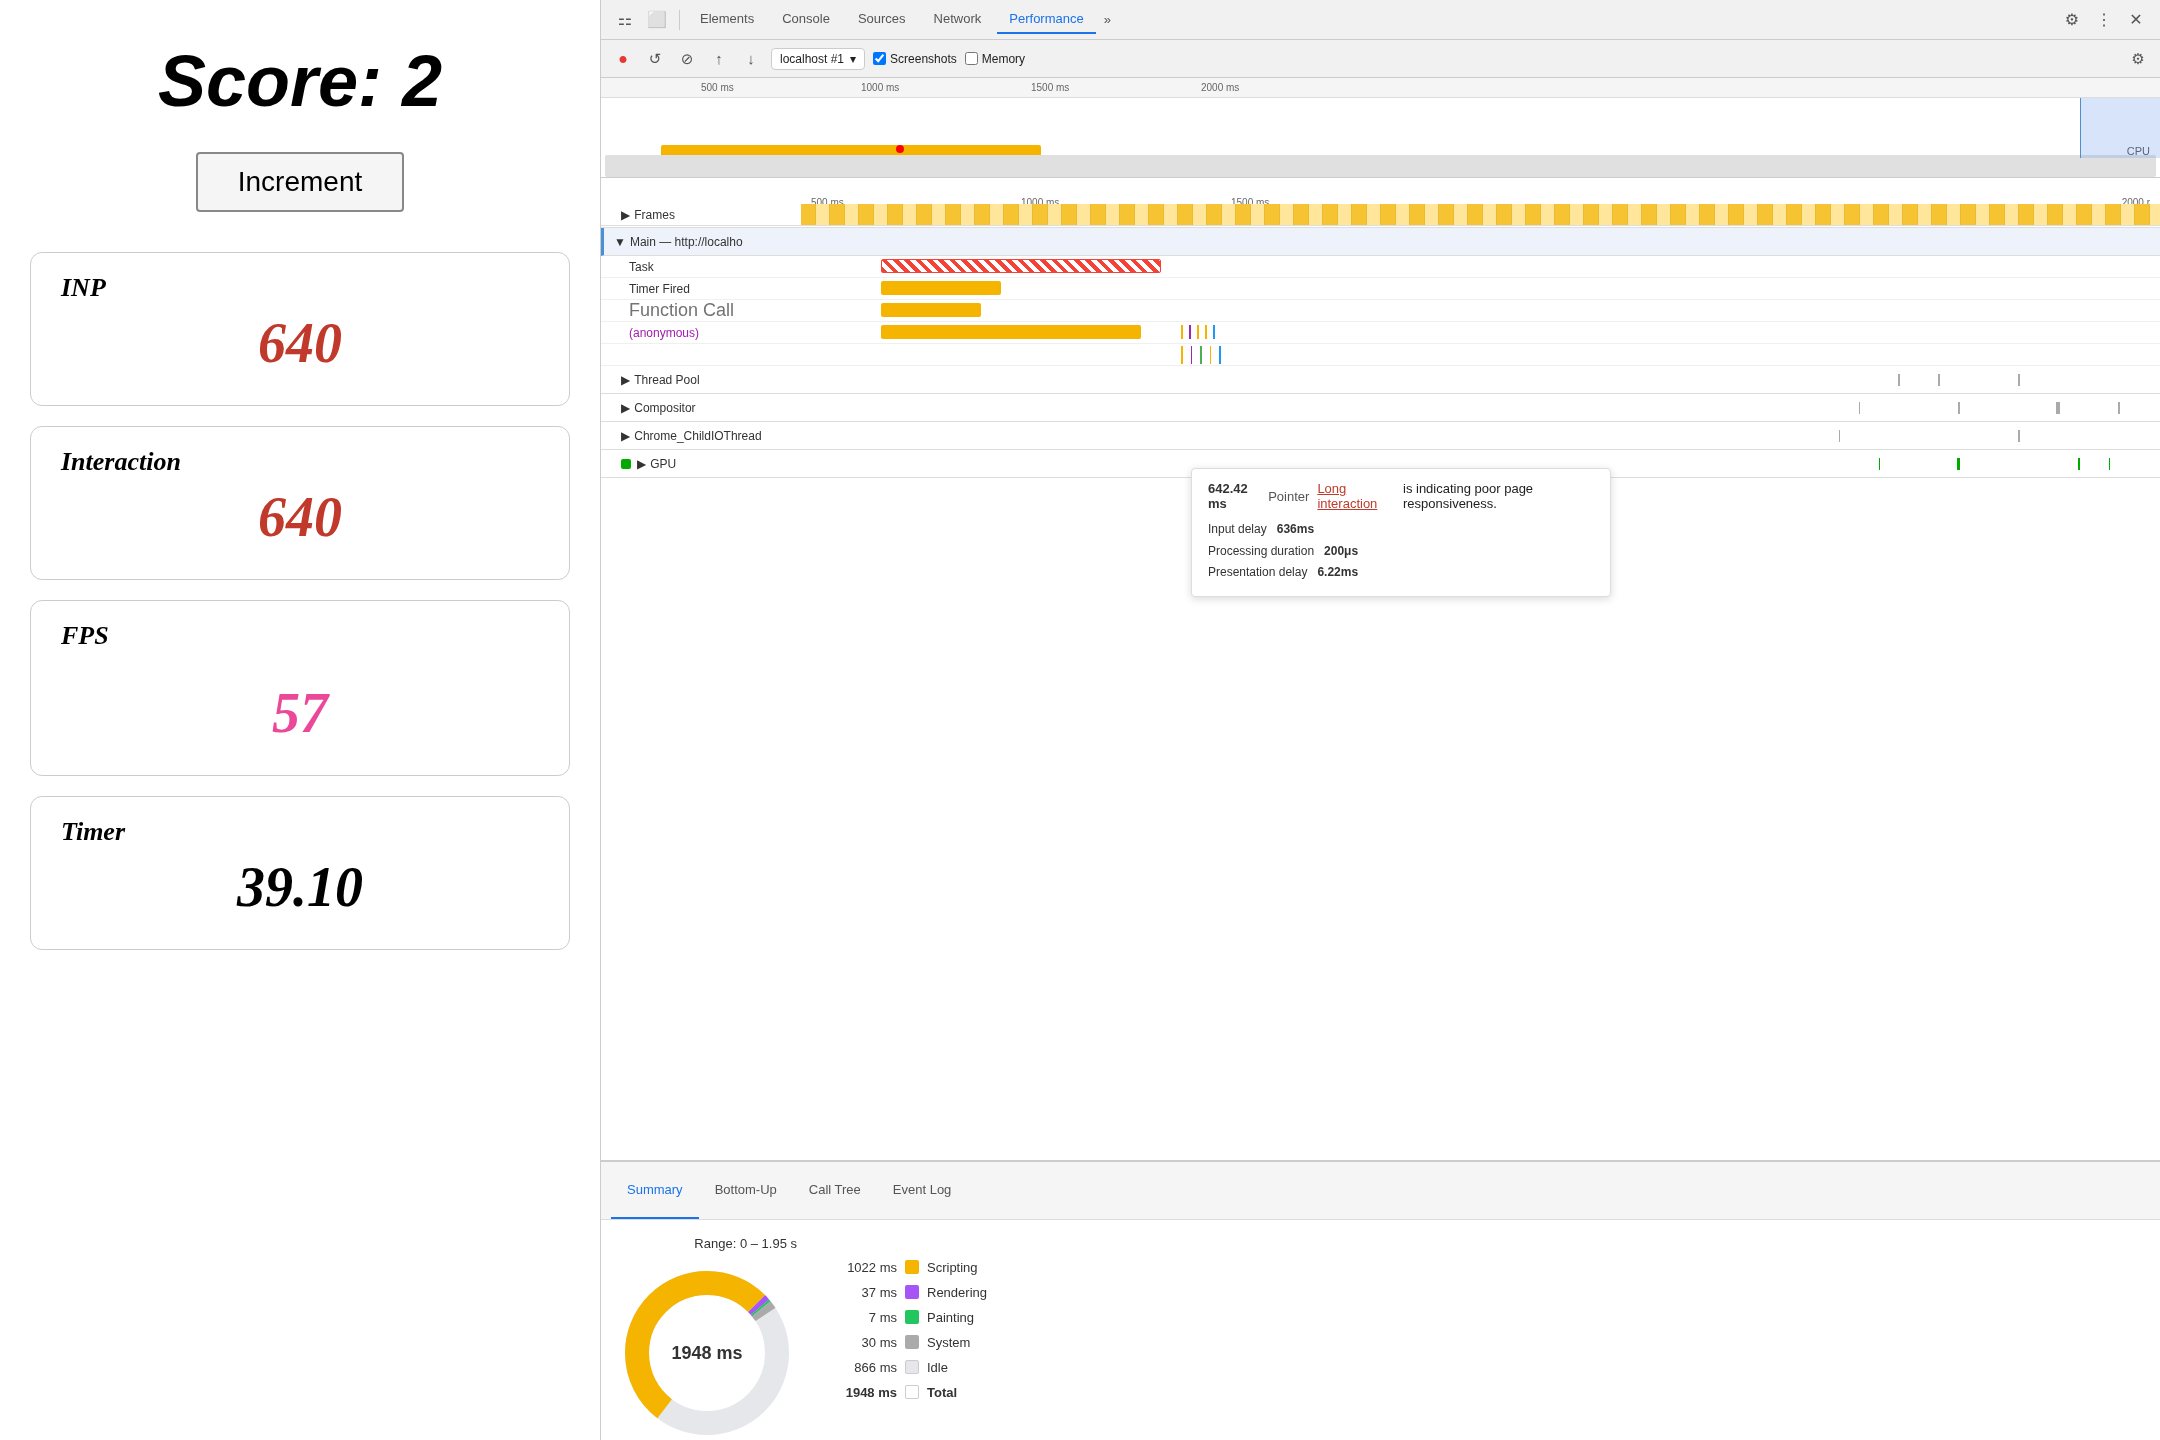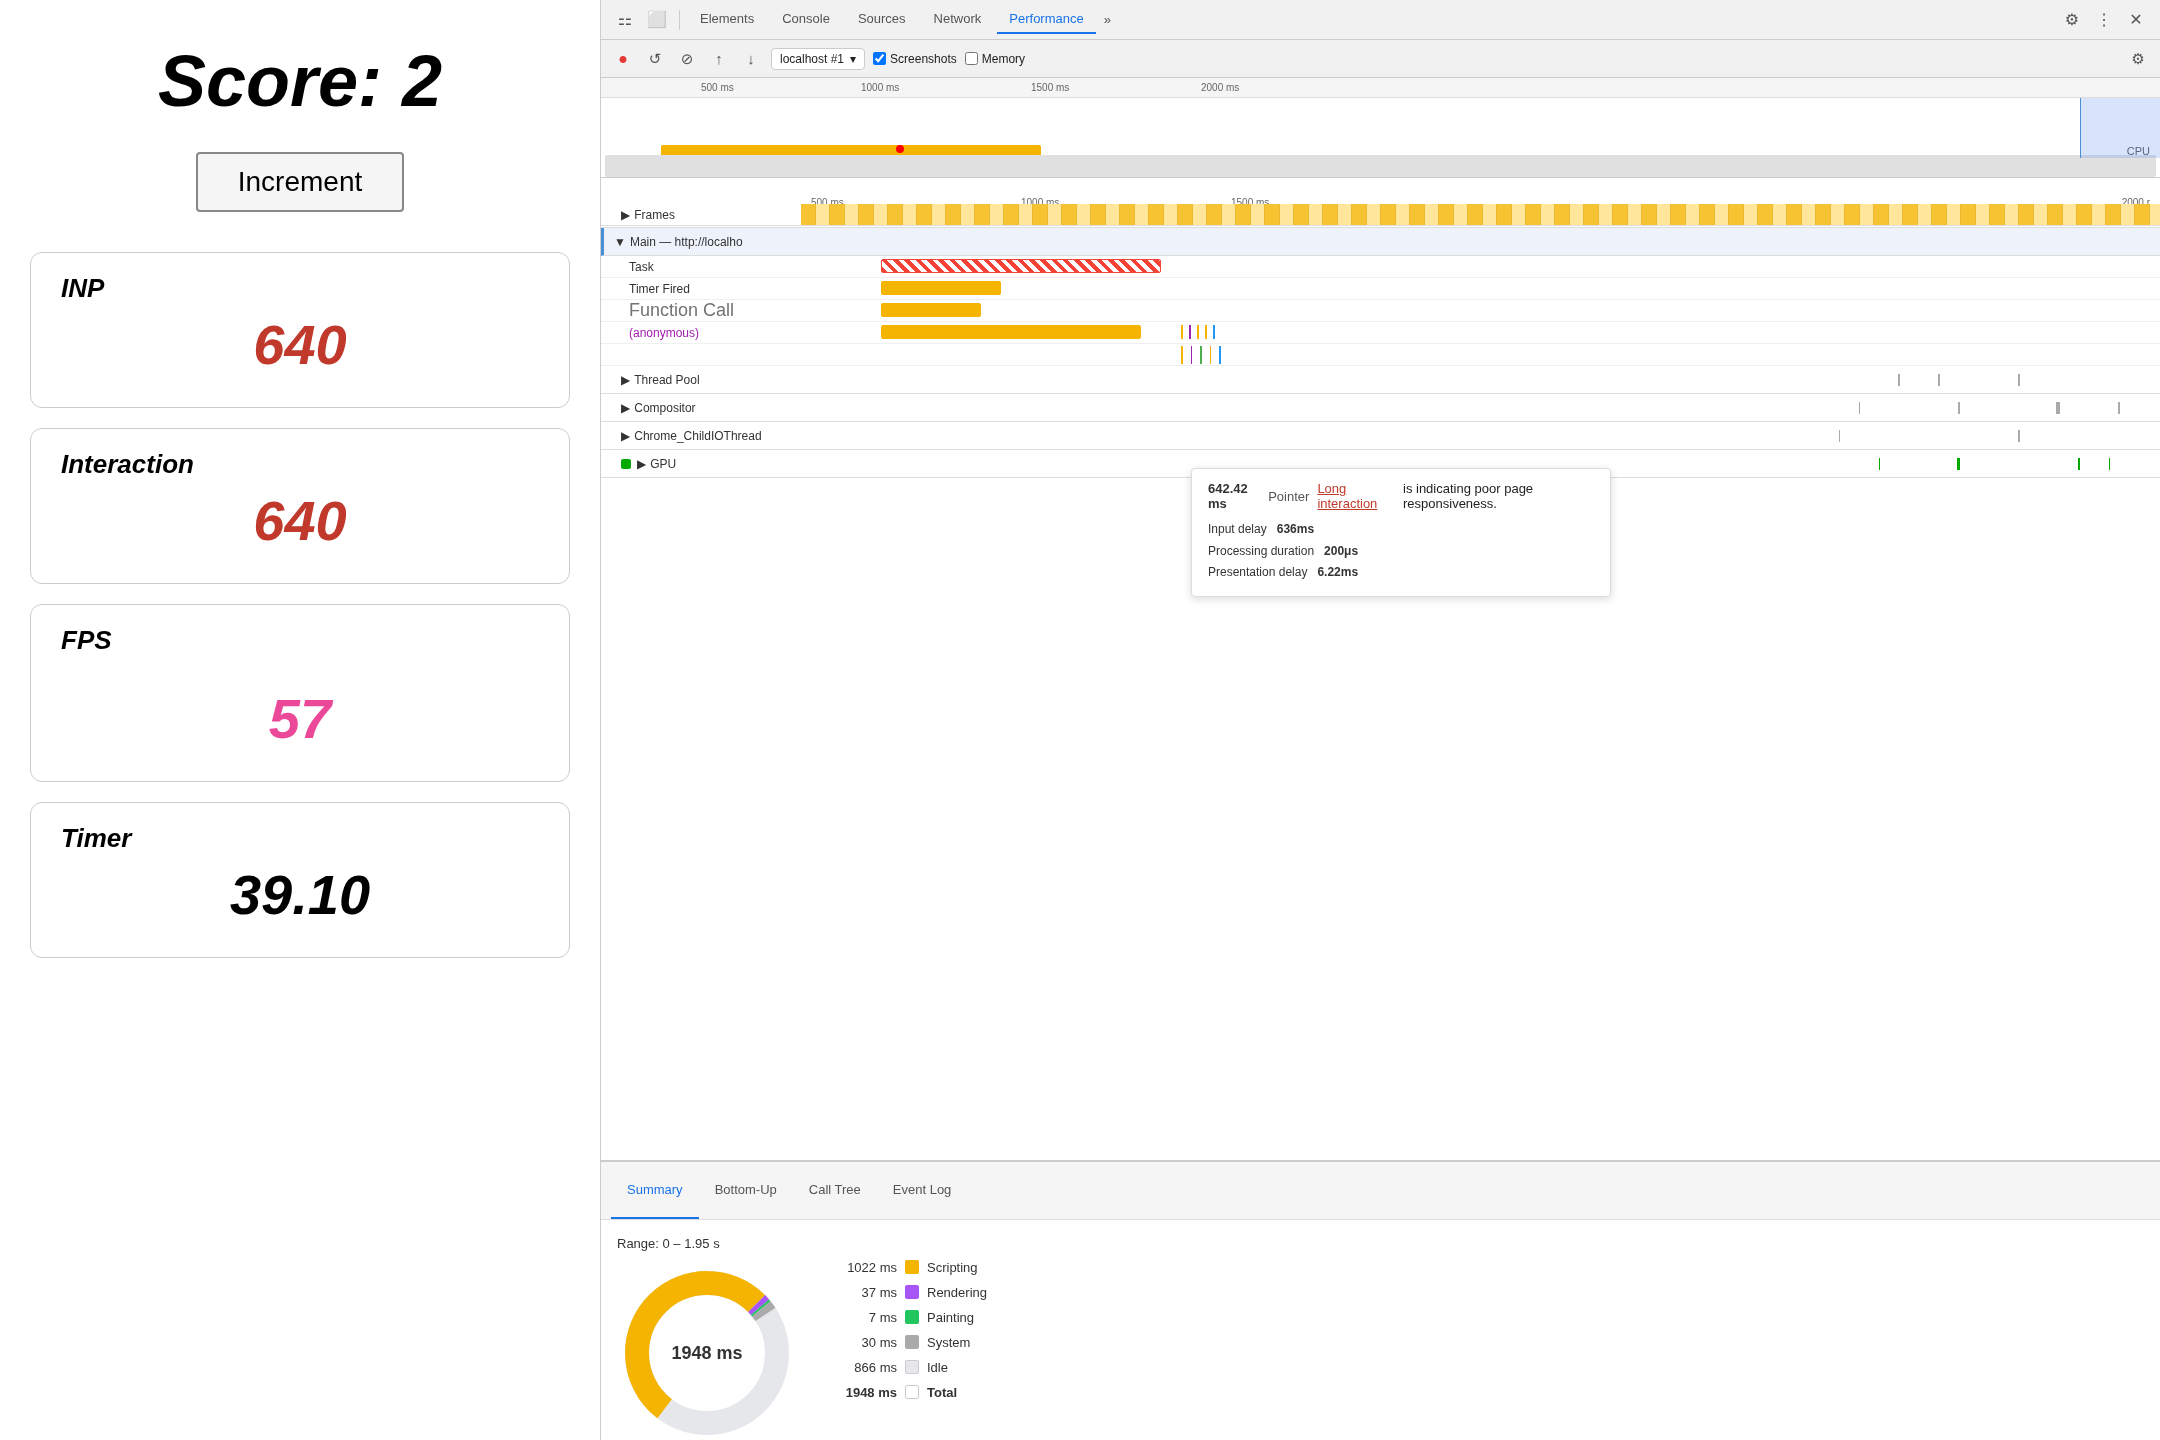--- a/index.html
+++ b/index.html
@@ -44,20 +44,21 @@
     }
 
     .metric-card {
       width: 100%;
       border: 1.5px solid #ccc;
       border-radius: 12px;
       padding: 20px 30px 30px 30px;
       display: flex;
       flex-direction: column;
       gap: 8px;
+      font-family: Liberation Serif, serif;
     }
 
     .metric-label {
       font-size: 26px;
       font-weight: 700;
       font-style: italic;
       color: #000;
     }
 
     .metric-value {
@@ -690,21 +691,21 @@
   <div id="bottom-panel">
     <div id="bottom-tabs">
       <div class="bottom-tab active">Summary</div>
       <div class="bottom-tab">Bottom-Up</div>
       <div class="bottom-tab">Call Tree</div>
       <div class="bottom-tab">Event Log</div>
     </div>
 
     <div id="summary-content">
 
-      <div style="display:flex;flex-direction:column;gap:8px;">
+      <div style="display:flex;flex-direction:column;gap:8px;align-items:flex-end;">
         <div class="range-text">Range: 0 – 1.95 s</div>
         <div id="donut-container">
           <svg width="180" height="180" viewBox="0 0 180 180">
 
             <circle cx="90" cy="90" r="70" fill="none" stroke="#e5e7eb" stroke-width="24"></circle>
 
             <circle cx="90" cy="90" r="70" fill="none" stroke="#f4b400" stroke-width="24" stroke-dasharray="230 210" stroke-dashoffset="175" transform="rotate(-90,90,90)"></circle>
 
             <circle cx="90" cy="90" r="70" fill="none" stroke="#a855f7" stroke-width="24" stroke-dasharray="5 435" stroke-dashoffset="-55" transform="rotate(-90,90,90)"></circle>
 

